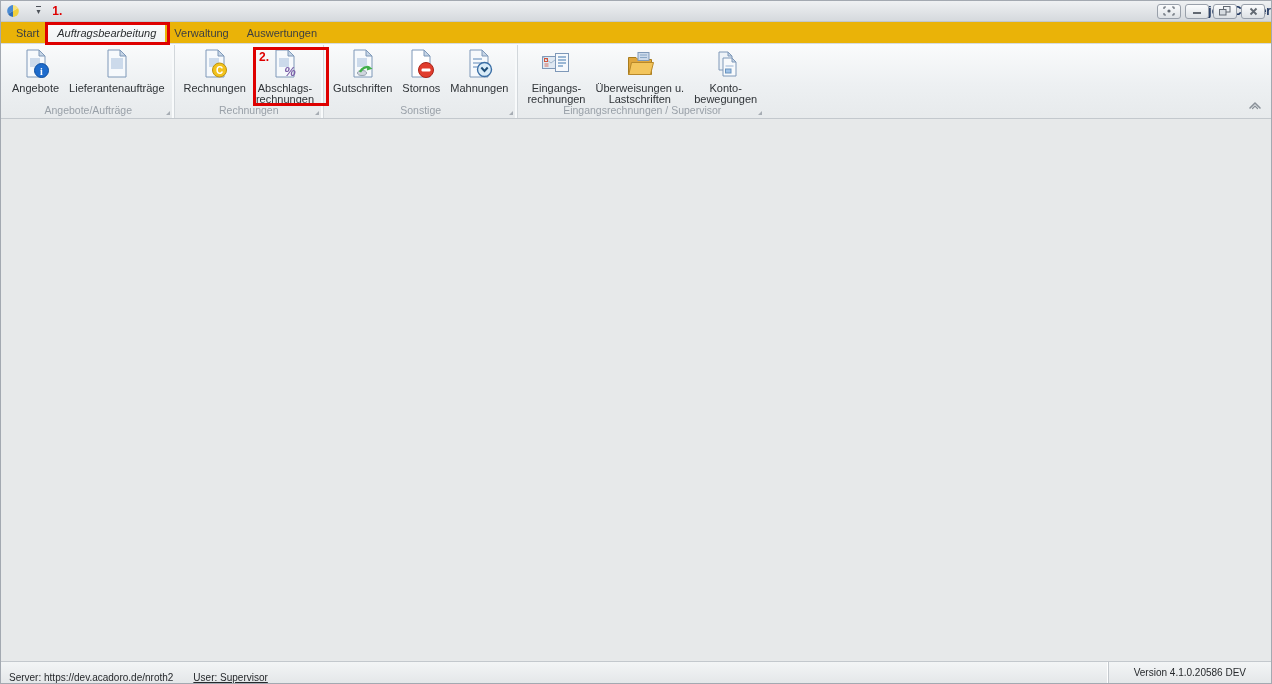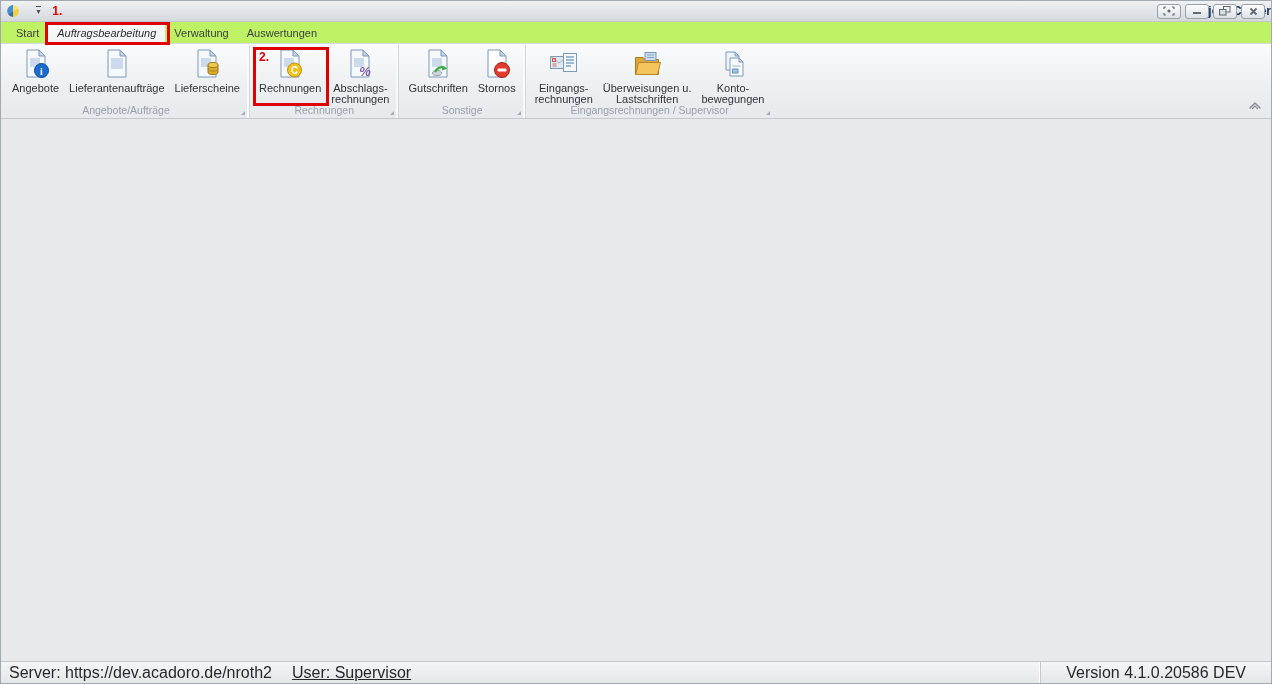--- a/index.html
+++ b/index.html
@@ -26,21 +26,21 @@
     display:inline-flex;flex-direction:column;align-items:center;cursor:default;}
   .qat-dd .bar{width:5px;height:1px;background:#4c5158;margin-bottom:1px;}
   .win-controls{margin-left:auto;display:flex;align-items:center;padding-right:6px;z-index:2;}
   .winbtn{
     width:24px;height:15px;margin-left:4px;border:1px solid #99a0aa;border-radius:3px;
     background:linear-gradient(#fbfcfd,#dde1e5);
     display:flex;align-items:center;justify-content:center;padding:0;cursor:default;
   }
   
   .tabrow{
-    height:22px;flex:0 0 22px;background:#bef264;
+    height:22px;flex:0 0 22px;background:#eab308;
     display:flex;align-items:stretch;padding-left:6px;
     border-bottom:1px solid #d7dbdf;
   }
   .tab{
     padding:0 9px;font-size:11px;color:#3c3f42;display:flex;align-items:center;
     cursor:default;white-space:nowrap;
   }
   .tab.selected{background:linear-gradient(#fbfcfd,#f0f2f4);border-radius:3px 3px 0 0;color:#2b2e31;font-style:italic;}
   
   .ribbon{
@@ -67,21 +67,21 @@
     position:absolute;right:3px;bottom:3px;width:0;height:0;
     border-left:4px solid transparent;border-bottom:4px solid #a7adb4;cursor:default;
   }
   .ribbon-collapse{position:absolute;right:9px;bottom:4px;cursor:default;}
   
   .main{flex:1;background:#e7e9ea;}
   .statusbar{
     height:22px;flex:0 0 22px;
     background:linear-gradient(#f3f5f6,#e4e7e9);
     border-top:1px solid #c3c8cd;
-    display:flex;align-items:center;font-size:16px;color:#26292c;
+    display:flex;align-items:flex-end;font-size:10px;color:#26292c;
   }
   .status-server{padding-left:8px;}
   .status-user{margin-left:20px;text-decoration:underline;}
   .status-version{
     margin-left:auto;border-left:1px solid #c3c8cd;box-shadow:-1px 0 0 #ffffff;
     padding:0 25px;height:100%;display:flex;align-items:center;
   }
   
   .ann-box{position:absolute;border:3px solid #de0000;z-index:10;pointer-events:none;}
   .ann-label{
@@ -164,36 +164,20 @@
               <path d="M7 2 H19 L25 8 V29 H7 Z" fill="#f6f9fc" stroke="#7e98b8"></path>
               <path d="M19 2 V8 H25 Z" fill="#c6d5e6" stroke="#7e98b8"></path>
               <rect x="10" y="10" width="12" height="11" fill="#ccdaeb"></rect>
             </svg>
           </span>
           <span class="rlabel">
               <span>Lieferantenaufträge</span>
               <span></span>
             </span>
         </div>
-        <div class="rbtn">
-          <span class="ricon">
-            <svg width="32" height="32" viewBox="0 0 32 32">
-              <path d="M7 2 H19 L25 8 V29 H7 Z" fill="#f6f9fc" stroke="#7e98b8"></path>
-              <path d="M19 2 V8 H25 Z" fill="#c6d5e6" stroke="#7e98b8"></path>
-              <rect x="10" y="10" width="10" height="9" fill="#ccdaeb"></rect>
-              <path d="M17 17 v7 a5 2.6 0 0 0 10 0 v-7" fill="#d9ab2e" stroke="#9c7a1e"></path>
-              <ellipse cx="22" cy="17" rx="5" ry="2.6" fill="#efc94c" stroke="#9c7a1e"></ellipse>
-              <path d="M17 20.5 a5 2.6 0 0 0 10 0" fill="none" stroke="#9c7a1e" stroke-width="0.8"></path>
-            </svg>
-          </span>
-          <span class="rlabel">
-              <span>Lieferscheine</span>
-              <span></span>
-            </span>
-        </div>
       </div>
       <div class="rgroup-footer">
         <span>Angebote/Aufträge</span>
         <span class="dlauncher"></span>
       </div>
     </div>
 
     <div class="rgroup">
       <div class="rgroup-buttons">
         <div class="rbtn">
@@ -254,20 +238,37 @@
           <span class="ricon">
             <svg width="32" height="32" viewBox="0 0 32 32">
               <path d="M7 2 H19 L25 8 V29 H7 Z" fill="#ffffff" stroke="#7e98b8"></path>
               <path d="M19 2 V8 H25 Z" fill="#c6d5e6" stroke="#7e98b8"></path>
               <circle cx="21" cy="22" r="7.5" fill="#e03c2d" stroke="#ab2418"></circle>
               <rect x="16.5" y="20.6" width="9" height="2.8" rx="1.2" fill="#ffffff"></rect>
             </svg>
           </span>
           <span class="rlabel">
               <span>Stornos</span>
+              <span></span>
+            </span>
+        </div>
+        <div class="rbtn">
+          <span class="ricon">
+            <svg width="32" height="32" viewBox="0 0 32 32">
+              <path d="M7 2 H19 L25 8 V29 H7 Z" fill="#f6f9fc" stroke="#7e98b8"></path>
+              <path d="M19 2 V8 H25 Z" fill="#c6d5e6" stroke="#7e98b8"></path>
+              <rect x="10" y="10" width="9" height="2" fill="#a9c0da"></rect>
+              <rect x="10" y="14" width="9" height="2" fill="#a9c0da"></rect>
+              <rect x="10" y="18" width="6" height="2" fill="#a9c0da"></rect>
+              <circle cx="21.5" cy="21.5" r="7" fill="#d8ebf8" stroke="#3a6ea5" stroke-width="1.4"></circle>
+              <path d="M18.3 19.5 L21.5 23 L24.7 19.5" fill="none" stroke="#1f4e79" stroke-width="2"></path>
+            </svg>
+          </span>
+          <span class="rlabel">
+              <span>Mahnungen</span>
               <span></span>
             </span>
         </div>
       </div>
       <div class="rgroup-footer">
         <span>Sonstige</span>
         <span class="dlauncher"></span>
       </div>
     </div>
 

